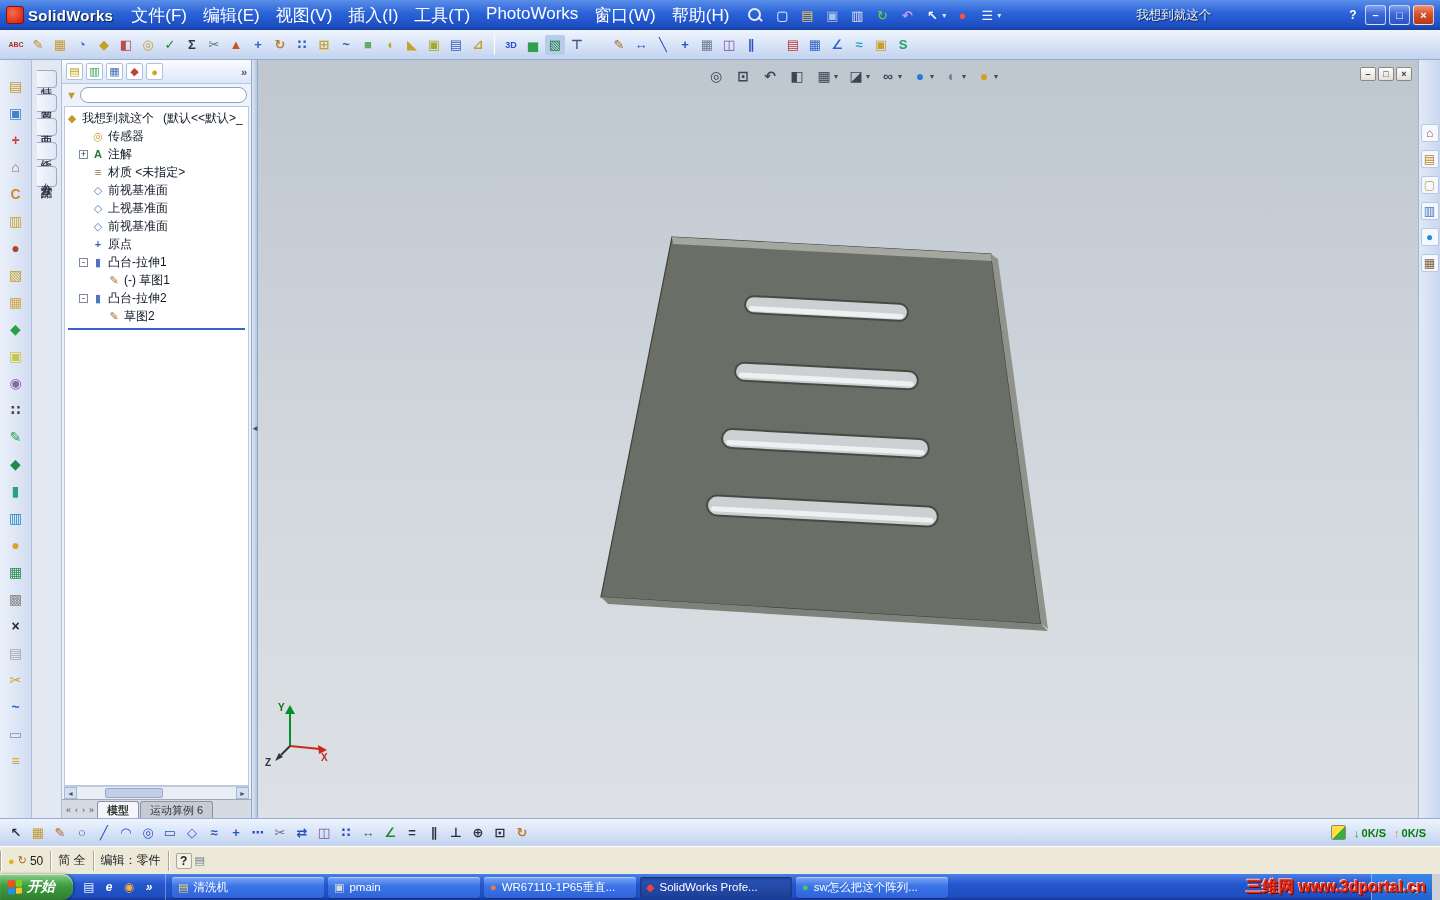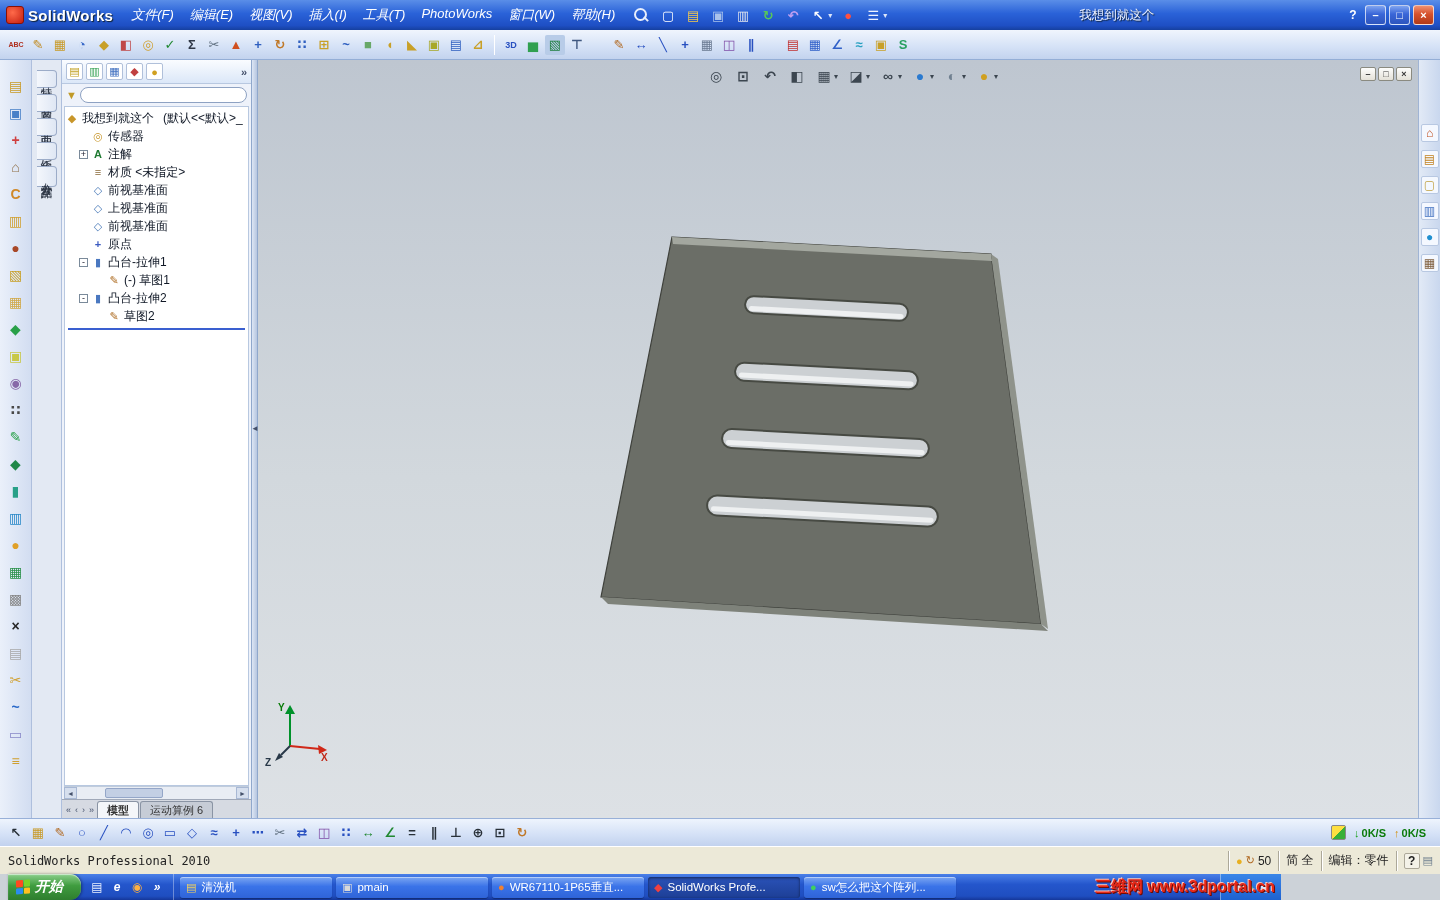--- a/index.html
+++ b/index.html
@@ -7,21 +7,21 @@
   body { position:relative; font-family:"Liberation Sans","DejaVu Sans",sans-serif; background:#ccd2d8; font-size:12px; }
 
   
   .titlebar { position:absolute; left:0; top:0; width:1440px; height:30px;
     background:linear-gradient(#5a8ee8,#2a62d8 45%,#1e4fc4 85%,#16409f);
     display:flex; align-items:center; padding:0 6px; color:#fff; }
   .logo { display:flex; align-items:center; gap:4px; margin-right:10px; }
   .logo-mark { width:18px; height:18px; border-radius:3px; background:radial-gradient(circle at 35% 35%, #ff6a4a, #c51f10); display:inline-block; border:1px solid #8a1005; }
   .logo-text { font-size:15px; font-weight:bold; letter-spacing:.3px; text-shadow:1px 1px 1px #123; }
   .menus { display:flex; }
-  .menu-item { padding:4px 8px; font-size:13px; cursor:default; border-radius:2px;font-style:italic; }
+  .menu-item { padding:4px 8px; font-size:17px; cursor:default; border-radius:2px; }
   .search-btn { width:18px; height:18px; position:relative; margin:0 8px; display:inline-block; }
   .search-btn::before { content:""; position:absolute; left:3px; top:2px; width:9px; height:9px; border:2px solid #e8eefc; border-radius:50%; }
   .search-btn::after { content:""; position:absolute; left:12px; top:12px; width:6px; height:2px; background:#e8eefc; transform:rotate(45deg); }
   .tb-tools { display:flex; align-items:center; gap:3px; }
   .tbtn { display:inline-flex; align-items:center; height:22px; padding:0 2px; border-radius:2px; }
   .tbtn .g { width:18px; height:18px; display:inline-flex; align-items:center; justify-content:center; font-size:13px; font-weight:bold; border-radius:2px; }
   .dd { font-size:8px; color:#dce6fa; margin-left:1px; }
   .dd:empty { display:none; }
   .doc-title { margin-left:auto; font-size:12.5px; color:#f0f4ff; text-shadow:1px 1px 1px #123; }
   .win-controls { margin-left:auto; display:flex; align-items:center; gap:3px; }
@@ -106,21 +106,21 @@
 
   
   .statusbar { position:absolute; left:0; top:846px; width:1440px; height:28px; background:#ece9d8;
     border-top:1px solid #fff; display:flex; align-items:center; font-size:12px; color:#222; }
   .sb-left { flex:1; padding:0 8px; font-family:"DejaVu Sans Mono","Liberation Mono",monospace; font-size:12px; }
   .sb-cell { display:flex; align-items:center; gap:3px; padding:0 7px; height:20px; border-left:1px solid #aca899; box-shadow:inset 1px 0 0 #fff; }
   .sb-icon { font-size:11px; }
   .sb-help { width:16px; height:16px; border:1px solid #aca899; background:#f4f2e8; text-align:center; line-height:14px; font-weight:bold; border-radius:2px; }
 
   
-  .taskbar { position:absolute; left:8px; top:874px; width:1273px; height:26px;
+  .taskbar { position:absolute; left:0; top:874px; width:1432px; height:26px;
     background:linear-gradient(#4a80e8,#2456cc 40%,#1f4ec0 85%,#15379a); display:flex; }
   .start { height:26px; padding:0 18px 0 8px; background:linear-gradient(#8cd08c,#3f9c3f 45%,#2e7e2e);
     border-radius:0 11px 11px 0; color:#fff; font-weight:bold; font-style:italic; font-size:14px;
     display:flex; align-items:center; gap:5px; box-shadow:inset 0 1px 1px rgba(255,255,255,.6), 1px 0 3px rgba(0,0,0,.4); }
   .winflag { width:14px; height:14px; display:grid; grid-template-columns:1fr 1fr; gap:1px; transform:skewY(-4deg); }
   .winflag i { display:block; border-radius:1px; }
   .winflag .f1{background:#ff4a20;} .winflag .f2{background:#7ad428;} .winflag .f3{background:#2a8cf0;} .winflag .f4{background:#ffc020;}
   .quick { display:flex; align-items:center; gap:4px; padding:0 8px; height:100%; border-right:1px solid rgba(255,255,255,.35); }
   .qicon { width:16px; height:16px; display:flex; align-items:center; justify-content:center; font-size:12px; font-weight:bold; font-style:italic; }
   .tasks { display:flex; align-items:center; gap:4px; padding:0 6px; flex:1; }
@@ -541,21 +541,20 @@
       <span class="t2icon" title="rotate-sketch-icon" style="color: rgb(192, 120, 40);">↻</span>
     </div>
   <div class="netspeed">
     <span class="nm-icon"></span>
     <span class="nm-down"><span class="arr d">↓</span><span>0K/S</span></span>
     <span class="nm-up"><span class="arr u">↑</span><span>0K/S</span></span>
   </div>
 </div>
 
 <div class="statusbar">
-  <span class="sb-left">SolidWorks Professional 2010</span>
   <span class="sb-cell">
     <span class="sb-icon" style="color:#e8b020">●</span>
     <span class="sb-icon" style="color:#b06820">↻</span>
     <span>50</span>
   </span>
   <span class="sb-cell">简 全</span>
   <span class="sb-cell">编辑：零件</span>
   <span class="sb-cell">
     <span class="sb-help">?</span>
     <span class="sb-icon" style="color:#708090">▤</span>

